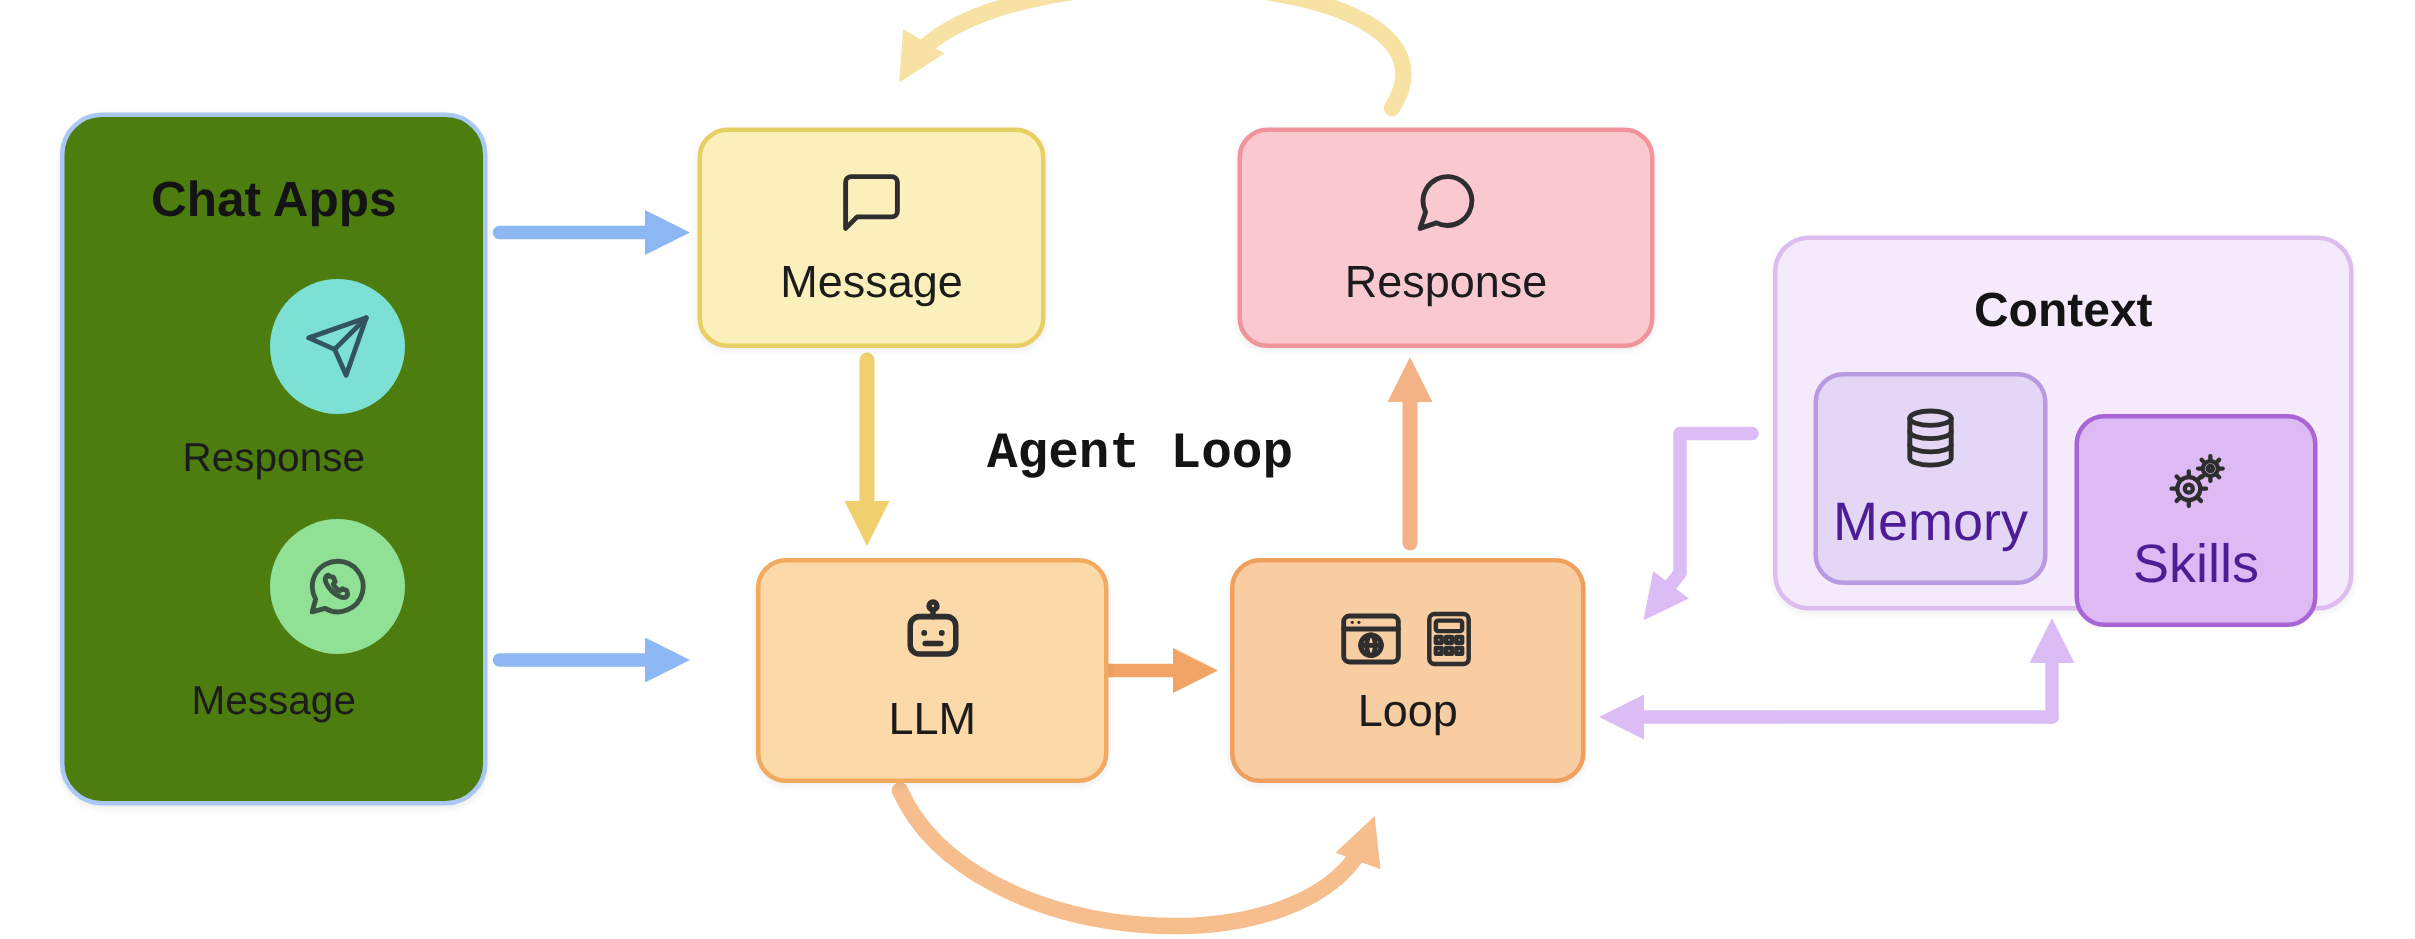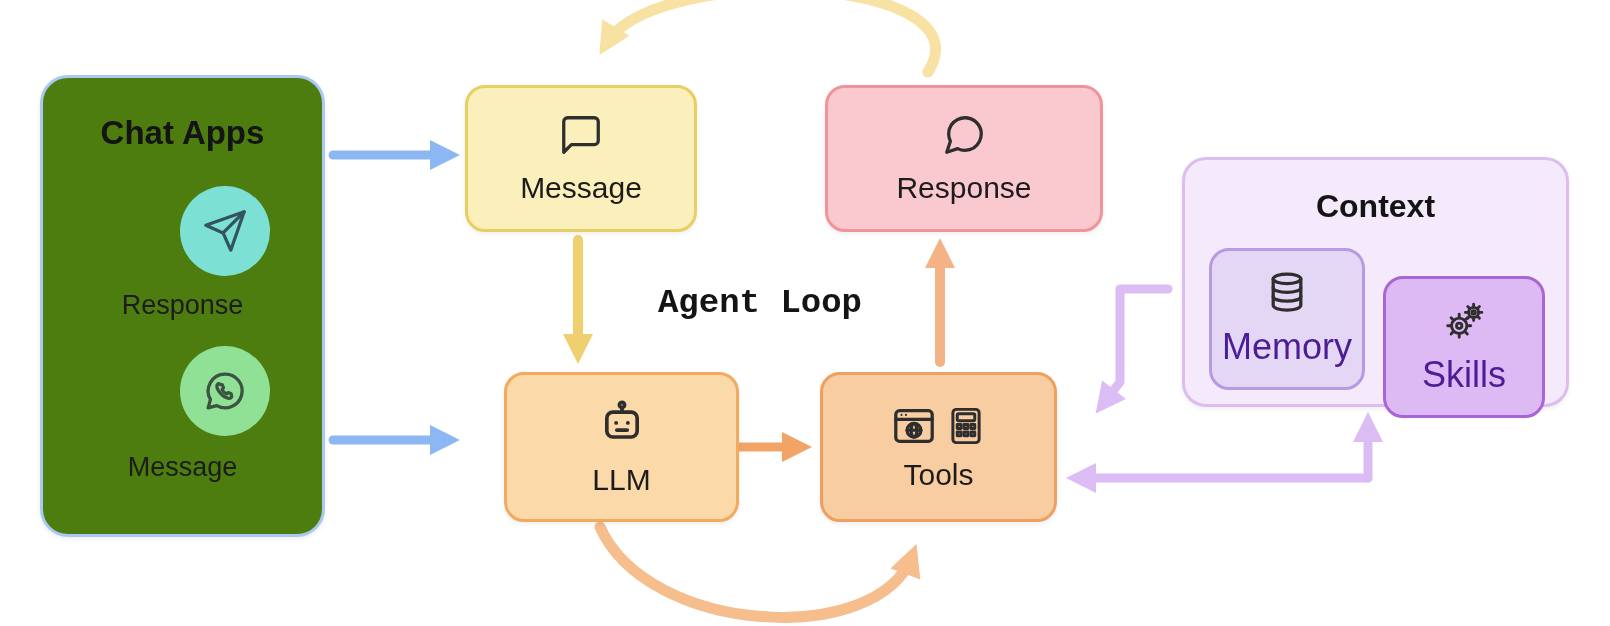--- a/index.html
+++ b/index.html
@@ -163,21 +163,21 @@
         <rect x="4.5" y="2.5" width="15" height="19" rx="2"></rect>
         <rect x="7" y="5" width="10" height="4" rx="0.8"></rect>
         <rect x="7" y="11.2" width="2.2" height="2.2"></rect>
         <rect x="10.9" y="11.2" width="2.2" height="2.2"></rect>
         <rect x="14.8" y="11.2" width="2.2" height="2.2"></rect>
         <rect x="7" y="15.4" width="2.2" height="2.2"></rect>
         <rect x="10.9" y="15.4" width="2.2" height="2.2"></rect>
         <rect x="14.8" y="15.4" width="2.2" height="2.2"></rect>
       </svg>
     </span>
-    <span class="node-label">Tools</span>
+    <span class="node-label">Loop</span>
   </div>
 
   <div class="box context">
     <div class="context-title">Context</div>
 
     <div class="context-item ctx-memory">
       <span>
         <svg width="46" height="46" viewBox="0 0 24 24" class="icon-stroke">
           <ellipse cx="12" cy="4.6" rx="7.2" ry="2.5"></ellipse>
           <path d="M4.8 4.6v4.6c0 1.4 3.22 2.5 7.2 2.5s7.2-1.1 7.2-2.5V4.6"></path>

